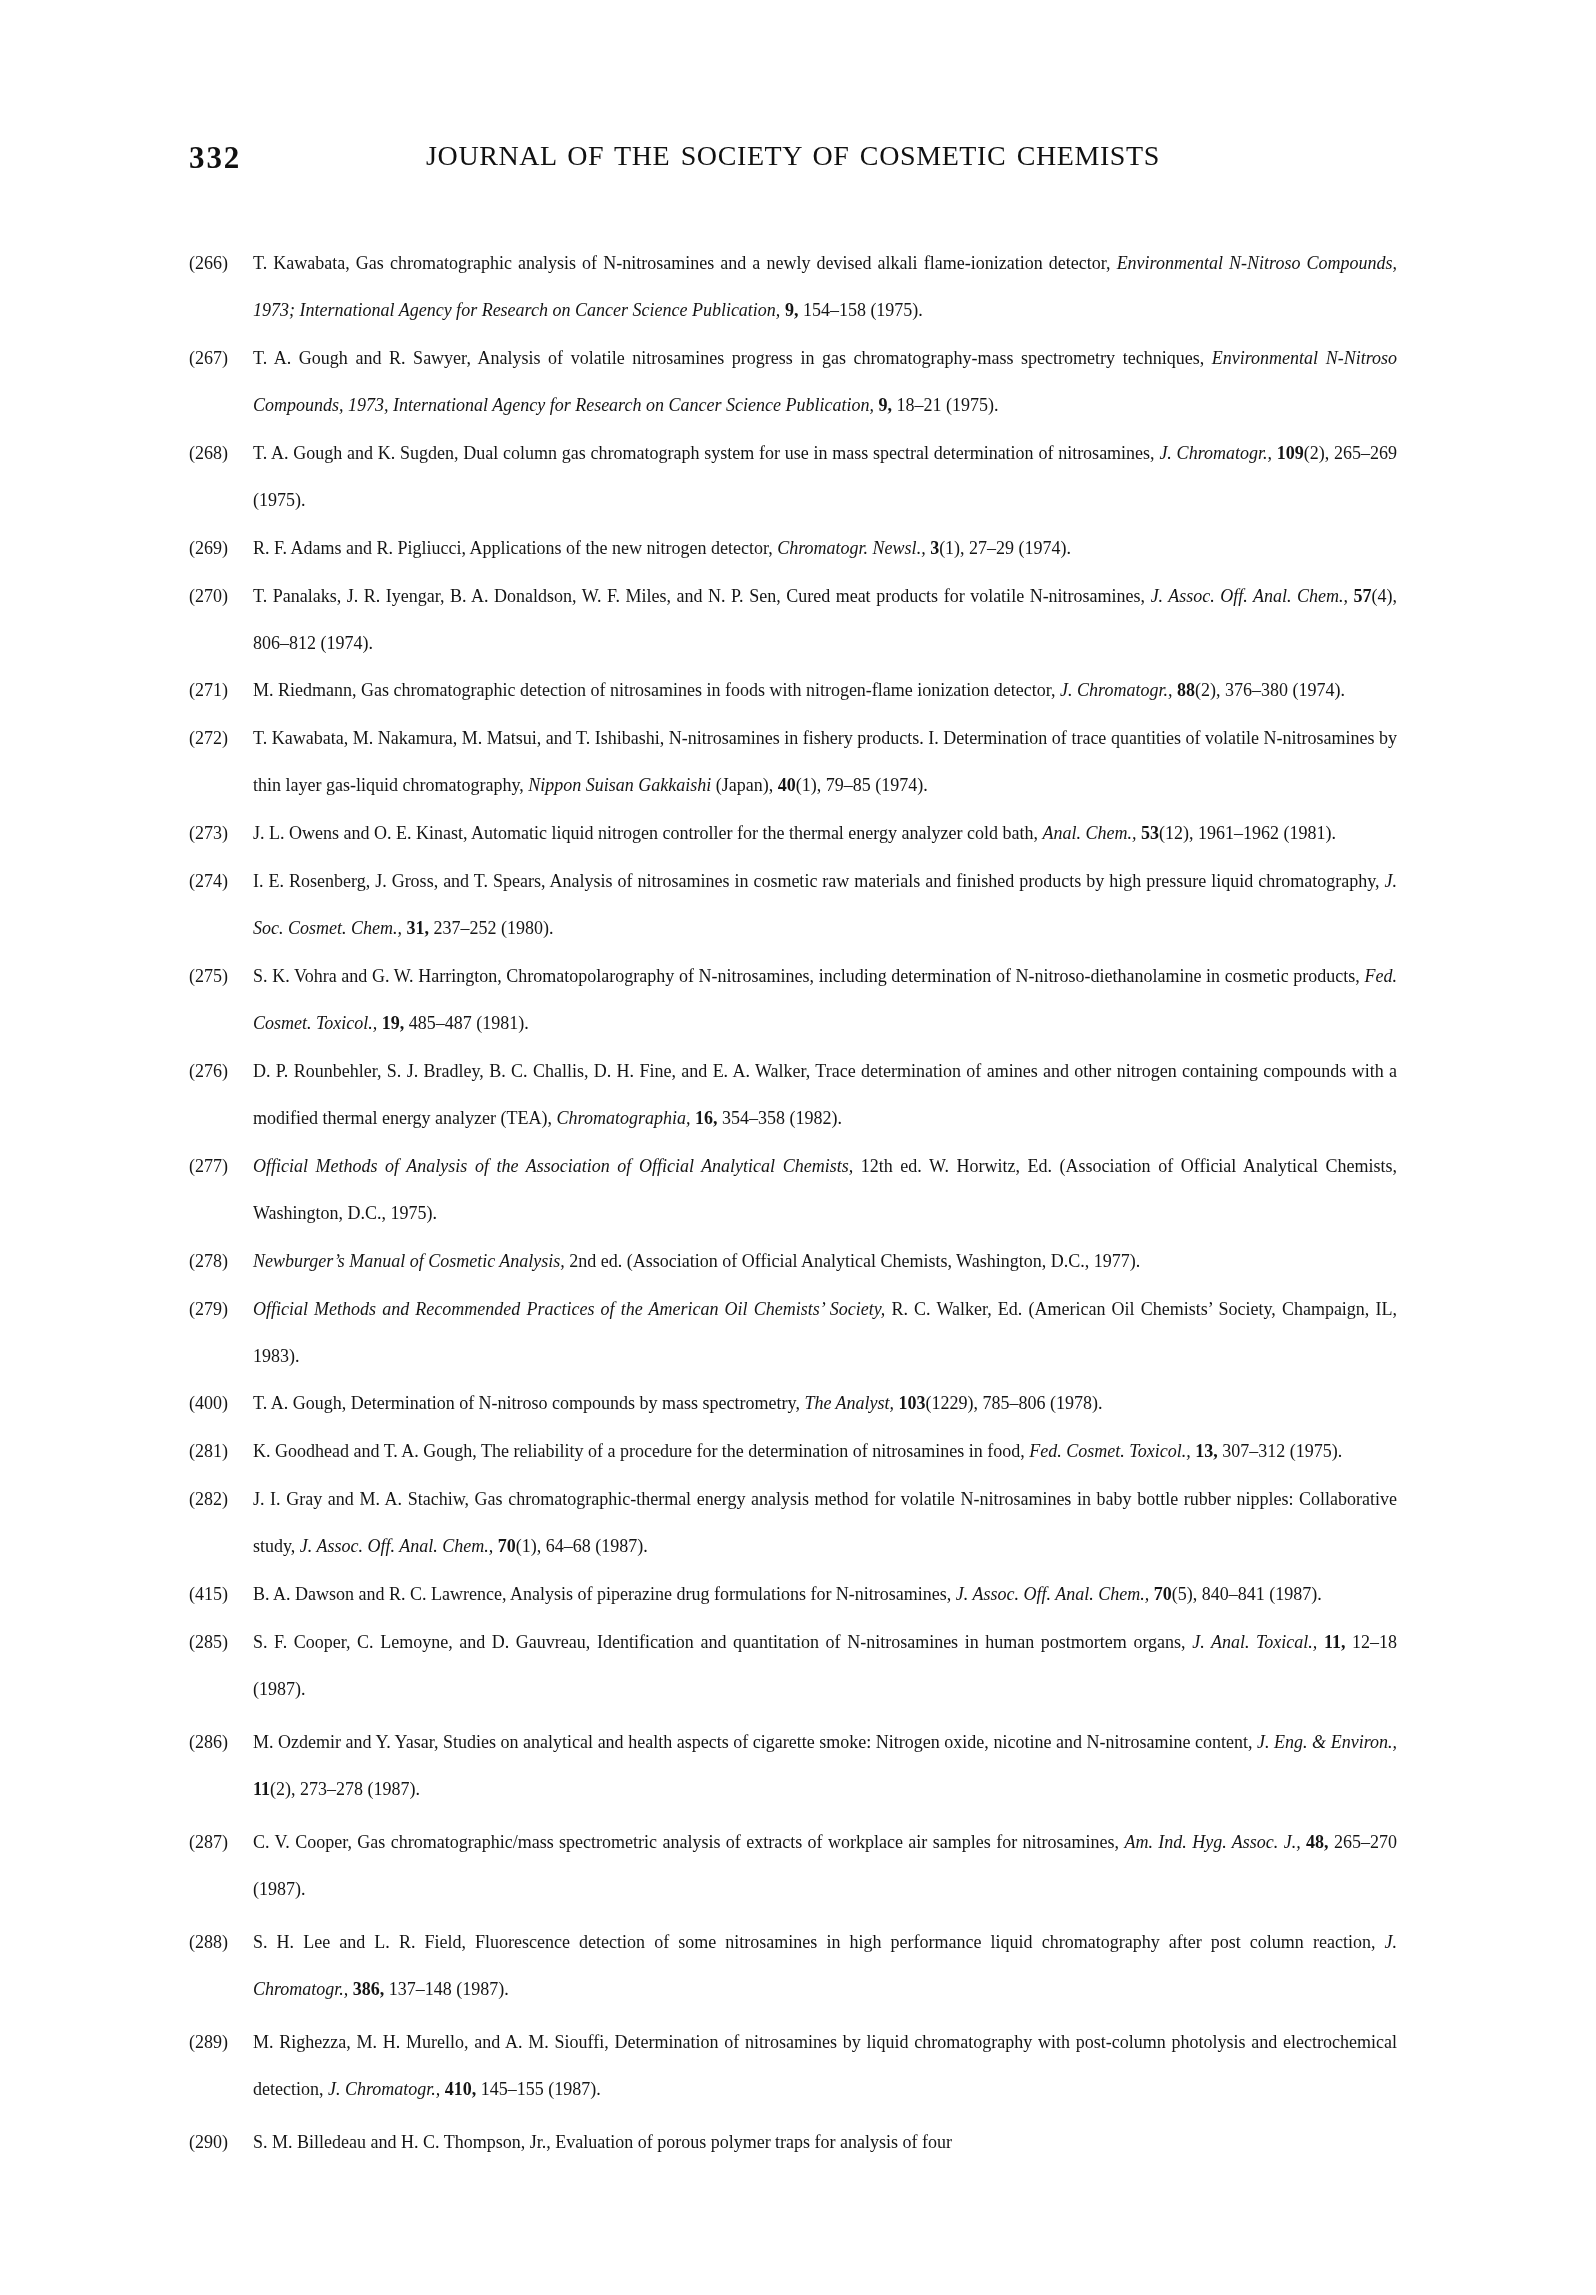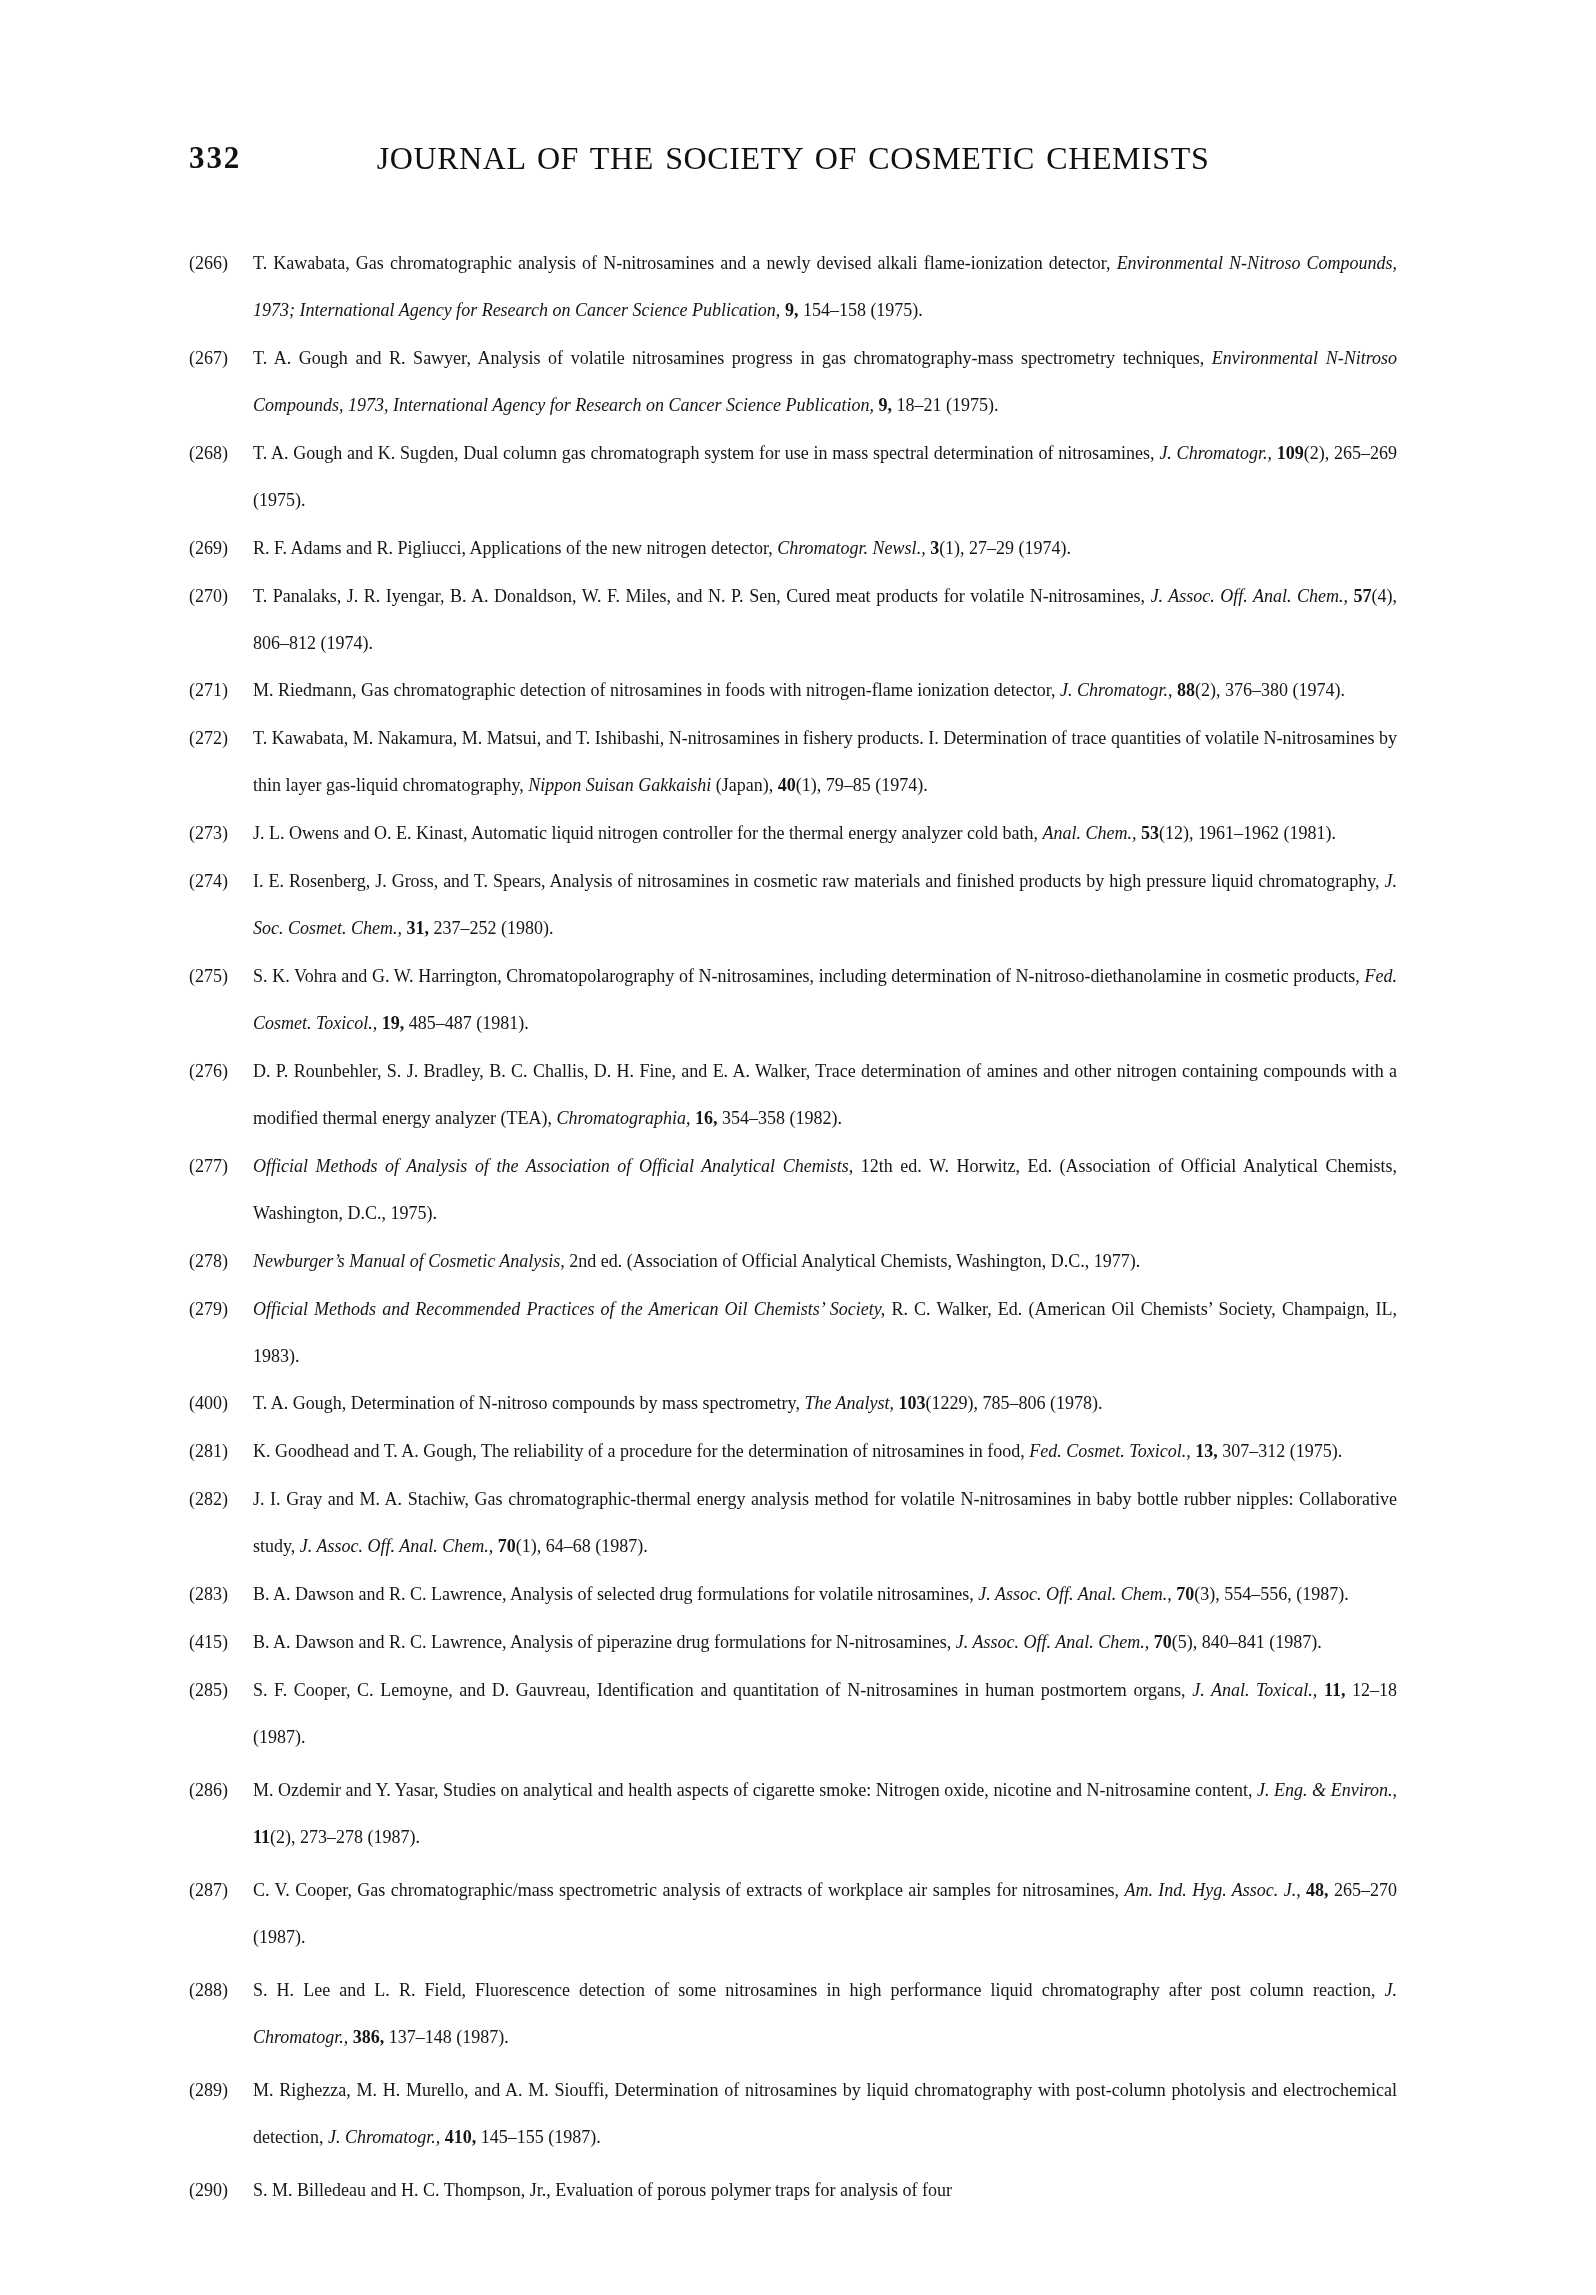--- a/index.html
+++ b/index.html
@@ -33,21 +33,21 @@
     left: 0;
     top: 0;
     font-size: 31px;
     letter-spacing: 1.9px;
     color: #111;
     font-weight: bold;
   }
   .journal-title {
     display: block;
     text-align: center;
-    font-size: 32px;
+    font-size: 28px;
     letter-spacing: 0.6px;
     word-spacing: 2.8px;
     color: #111;
     white-space: nowrap;
   }
   .refs {
     font-size: 18px;
     line-height: 47px;
   }
   .ref {
@@ -93,21 +93,20 @@
         <div class="ref"><span class="refnum">(273)</span><span>J. L. Owens and O. E. Kinast, Automatic liquid nitrogen controller for the thermal energy analyzer cold bath, </span><i>Anal. Chem.,</i><b> 53</b><span>(12), 1961–1962 (1981).</span></div>
         <div class="ref"><span class="refnum">(274)</span><span>I. E. Rosenberg, J. Gross, and T. Spears, Analysis of nitrosamines in cosmetic raw materials and finished products by high pressure liquid chromatography, </span><i>J. Soc. Cosmet. Chem.,</i><b> 31,</b><span> 237–252 (1980).</span></div>
         <div class="ref"><span class="refnum">(275)</span><span>S. K. Vohra and G. W. Harrington, Chromatopolarography of N-nitrosamines, including determination of N-nitroso-diethanolamine in cosmetic products, </span><i>Fed. Cosmet. Toxicol.,</i><b> 19,</b><span> 485–487 (1981).</span></div>
         <div class="ref"><span class="refnum">(276)</span><span>D. P. Rounbehler, S. J. Bradley, B. C. Challis, D. H. Fine, and E. A. Walker, Trace determination of amines and other nitrogen containing compounds with a modified thermal energy analyzer (TEA), </span><i>Chromatographia,</i><b> 16,</b><span> 354–358 (1982).</span></div>
         <div class="ref"><span class="refnum">(277)</span><i>Official Methods of Analysis of the Association of Official Analytical Chemists,</i><span> 12th ed. W. Horwitz, Ed. (Association of Official Analytical Chemists, Washington, D.C., 1975).</span></div>
         <div class="ref"><span class="refnum">(278)</span><i>Newburger’s Manual of Cosmetic Analysis,</i><span> 2nd ed. (Association of Official Analytical Chemists, Washington, D.C., 1977).</span></div>
         <div class="ref"><span class="refnum">(279)</span><i>Official Methods and Recommended Practices of the American Oil Chemists’ Society,</i><span> R. C. Walker, Ed. (American Oil Chemists’ Society, Champaign, IL, 1983).</span></div>
         <div class="ref"><span class="refnum">(400)</span><span>T. A. Gough, Determination of N-nitroso compounds by mass spectrometry, </span><i>The Analyst,</i><b> 103</b><span>(1229), 785–806 (1978).</span></div>
         <div class="ref"><span class="refnum">(281)</span><span>K. Goodhead and T. A. Gough, The reliability of a procedure for the determination of nitrosamines in food, </span><i>Fed. Cosmet. Toxicol.,</i><b> 13,</b><span> 307–312 (1975).</span></div>
         <div class="ref"><span class="refnum">(282)</span><span>J. I. Gray and M. A. Stachiw, Gas chromatographic-thermal energy analysis method for volatile N-nitrosamines in baby bottle rubber nipples: Collaborative study, </span><i>J. Assoc. Off. Anal. Chem.,</i><b> 70</b><span>(1), 64–68 (1987).</span></div>
-        <div class="ref"><span class="refnum">(283)</span><span>B. A. Dawson and R. C. Lawrence, Analysis of selected drug formulations for volatile nitrosamines, </span><i>J. Assoc. Off. Anal. Chem.,</i><b> 70</b><span>(3), 554–556, (1987).</span></div>
         <div class="ref"><span class="refnum">(415)</span><span>B. A. Dawson and R. C. Lawrence, Analysis of piperazine drug formulations for N-nitrosamines, </span><i>J. Assoc. Off. Anal. Chem.,</i><b> 70</b><span>(5), 840–841 (1987).</span></div>
         <div class="ref"><span class="refnum">(285)</span><span>S. F. Cooper, C. Lemoyne, and D. Gauvreau, Identification and quantitation of N-nitrosamines in human postmortem organs, </span><i>J. Anal. Toxical.,</i><b> 11,</b><span> 12–18 (1987).</span></div>
         <div class="ref spaced"><span class="refnum">(286)</span><span>M. Ozdemir and Y. Yasar, Studies on analytical and health aspects of cigarette smoke: Nitrogen oxide, nicotine and N-nitrosamine content, </span><i>J. Eng. &amp; Environ.,</i><b> 11</b><span>(2), 273–278 (1987).</span></div>
         <div class="ref spaced"><span class="refnum">(287)</span><span>C. V. Cooper, Gas chromatographic/mass spectrometric analysis of extracts of workplace air samples for nitrosamines, </span><i>Am. Ind. Hyg. Assoc. J.,</i><b> 48,</b><span> 265–270 (1987).</span></div>
         <div class="ref spaced"><span class="refnum">(288)</span><span>S. H. Lee and L. R. Field, Fluorescence detection of some nitrosamines in high performance liquid chromatography after post column reaction, </span><i>J. Chromatogr.,</i><b> 386,</b><span> 137–148 (1987).</span></div>
         <div class="ref spaced"><span class="refnum">(289)</span><span>M. Righezza, M. H. Murello, and A. M. Siouffi, Determination of nitrosamines by liquid chromatography with post-column photolysis and electrochemical detection, </span><i>J. Chromatogr.,</i><b> 410,</b><span> 145–155 (1987).</span></div>
         <div class="ref spaced"><span class="refnum">(290)</span><span>S. M. Billedeau and H. C. Thompson, Jr., Evaluation of porous polymer traps for analysis of four</span></div>
       </main>
   </div>
 </div>

